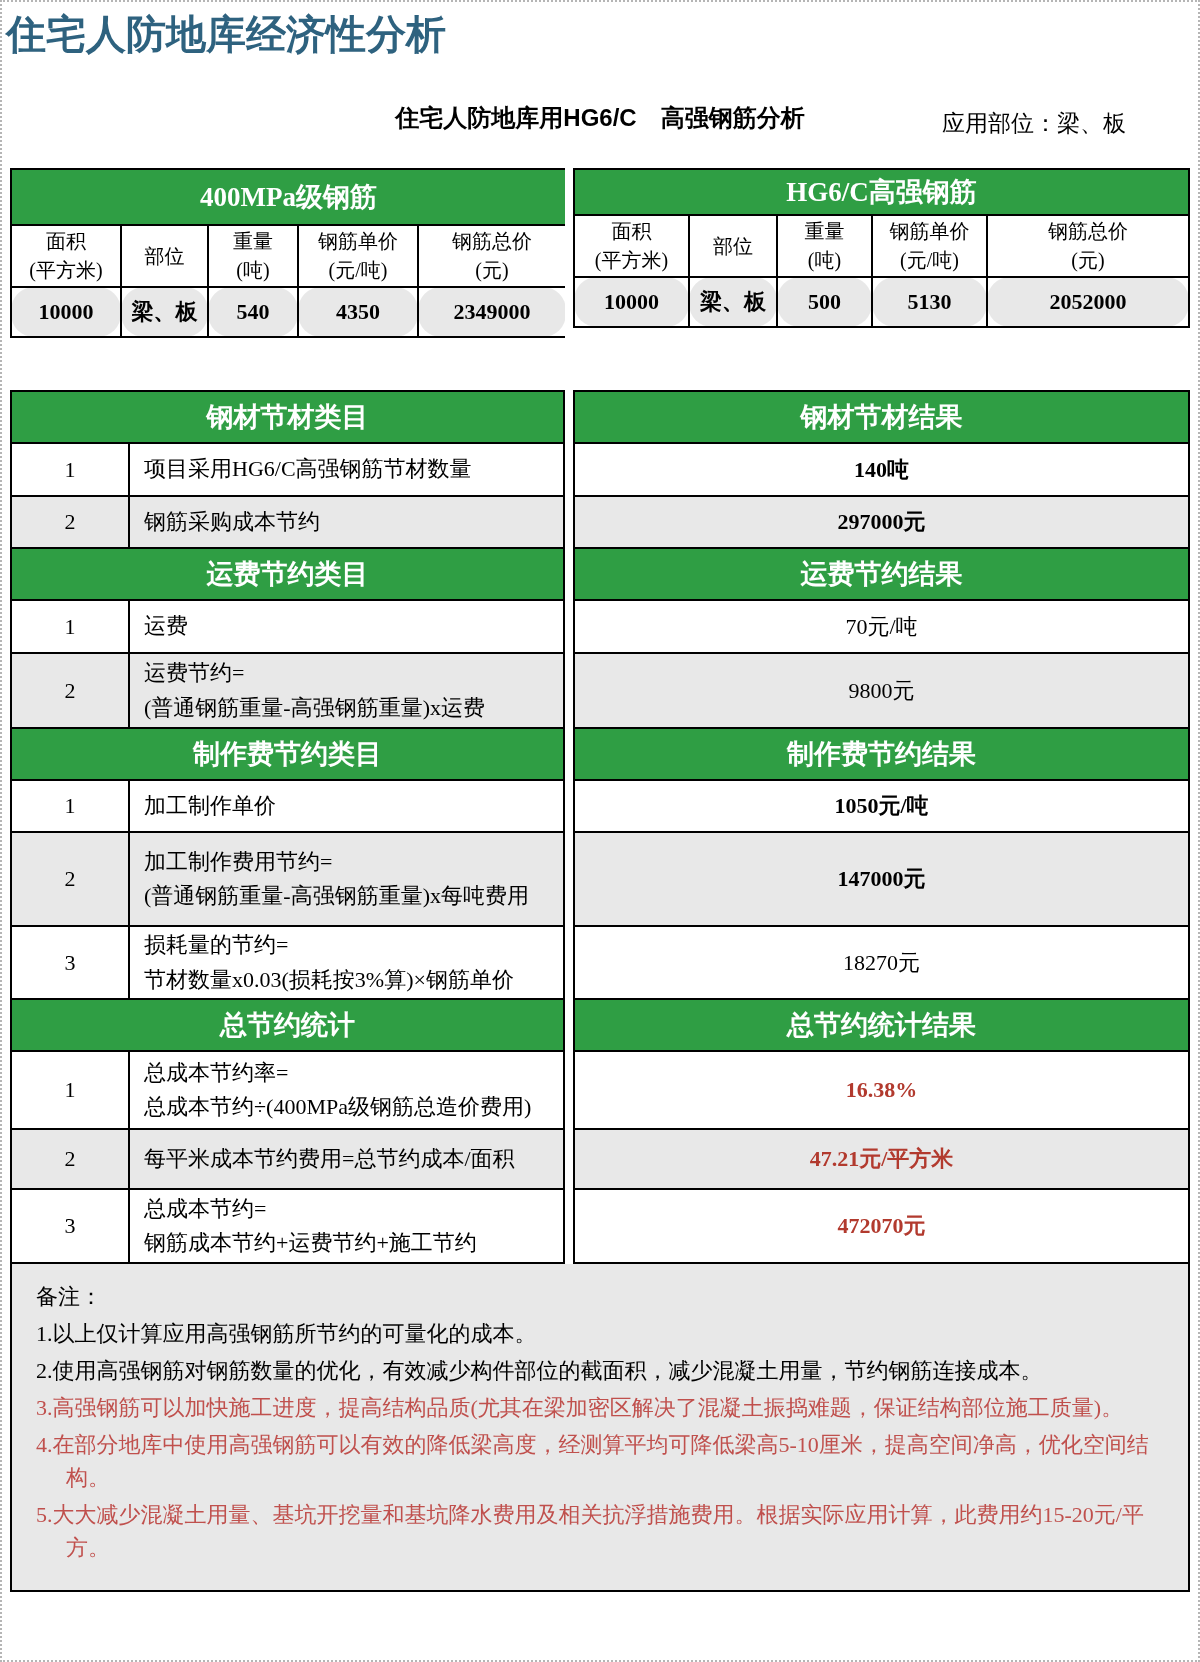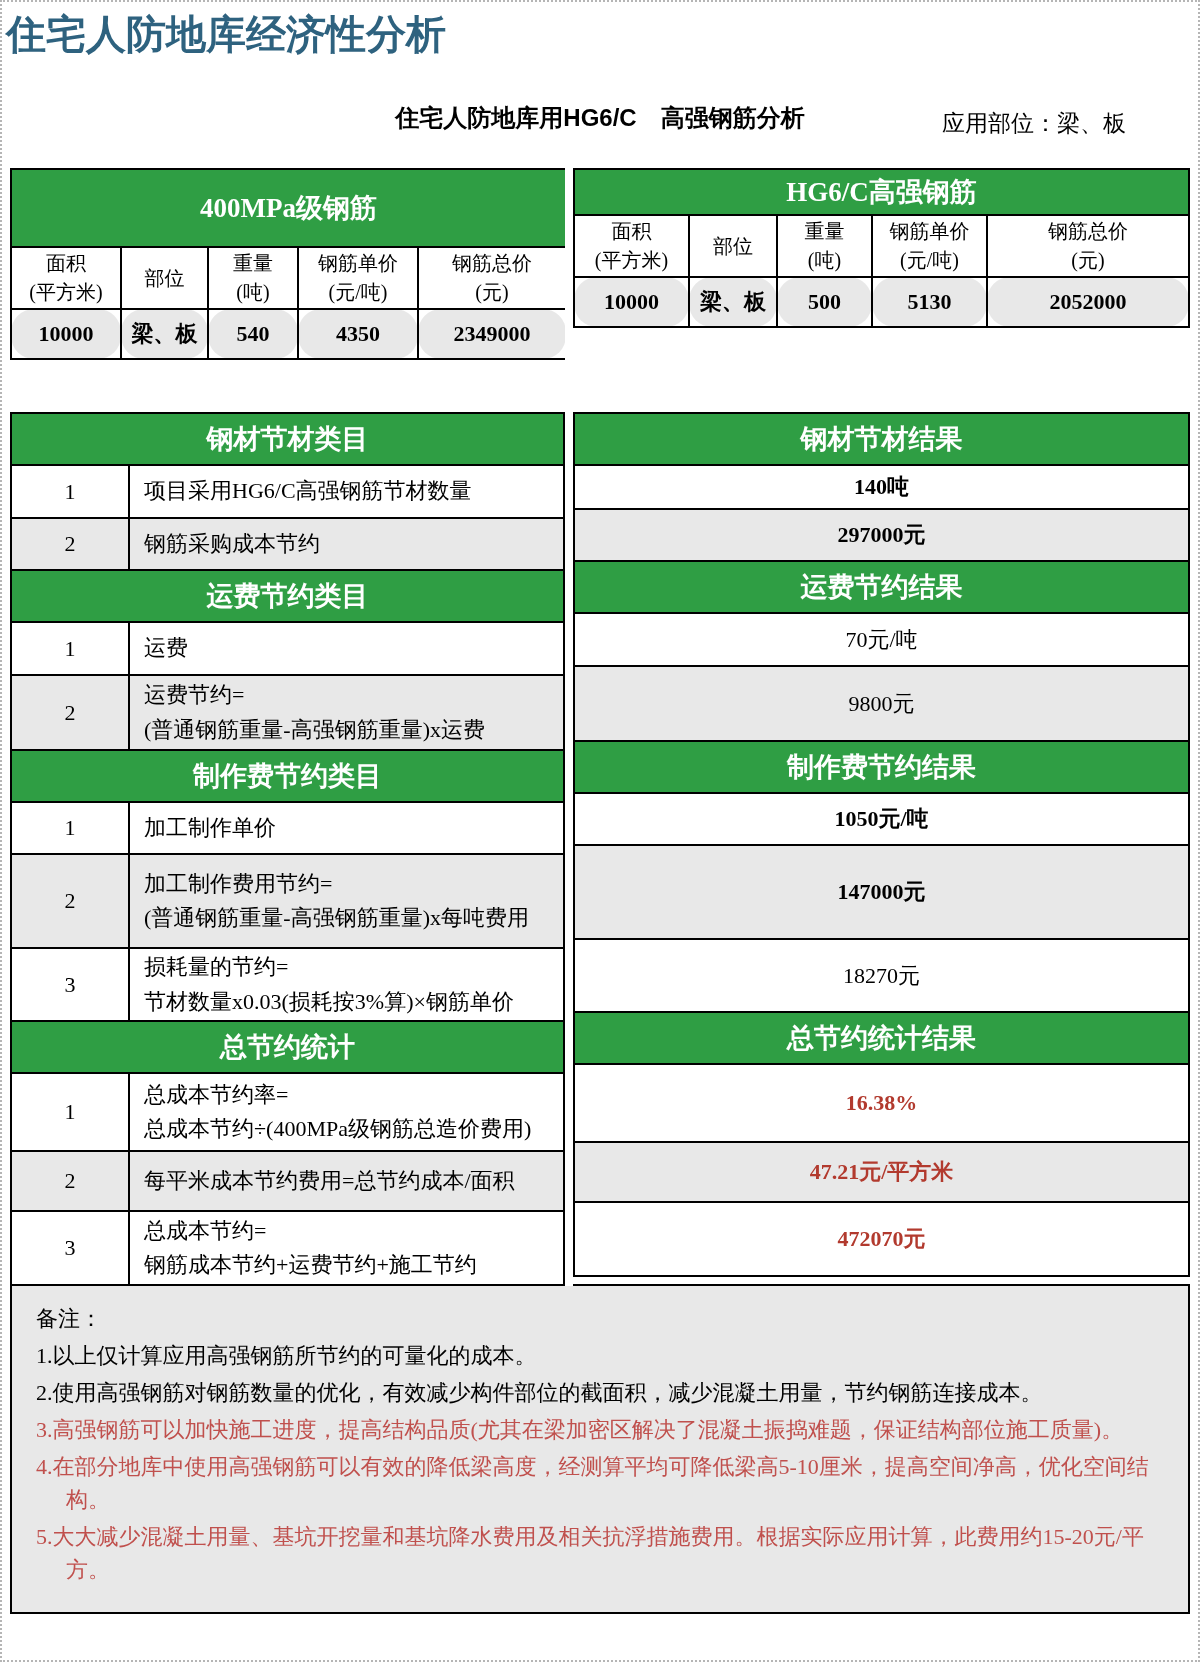--- a/index.html
+++ b/index.html
@@ -81,21 +81,21 @@
       <div class="lefthalf">
         <table>
           <colgroup>
               <col style="width:110px">
               <col style="width:87px">
               <col style="width:90px">
               <col style="width:120px">
               <col style="width:148px">
             </colgroup>
           <tbody>
-              <tr style="height:78px">
+              <tr style="height:56px">
                 <td colspan="5" class="ghead">400MPa级钢筋</td>
               </tr>
           <tr style="height:62px">
             <td class="colhead">面积
 (平方米)</td>
             <td class="colhead">部位</td>
             <td class="colhead">重量
 (吨)</td>
             <td class="colhead">钢筋单价
 (元/吨)</td>
@@ -225,21 +225,21 @@
       </div>
 
       <div class="gap"></div>
 
       <div class="righthalf">
         <table>
           <tbody>
               <tr style="height:52px">
                 <td class="ghead">钢材节材结果</td>
               </tr>
-          <tr style="height:44px">
+          <tr style="height:53px">
                 <td class="rescell res-bold">140吨</td>
               </tr>
           <tr style="height:52px" class="alt">
                 <td class="rescell res-bold">297000元</td>
               </tr>
 
           <tr style="height:52px">
                 <td class="ghead">运费节约结果</td>
               </tr>
           <tr style="height:53px">

